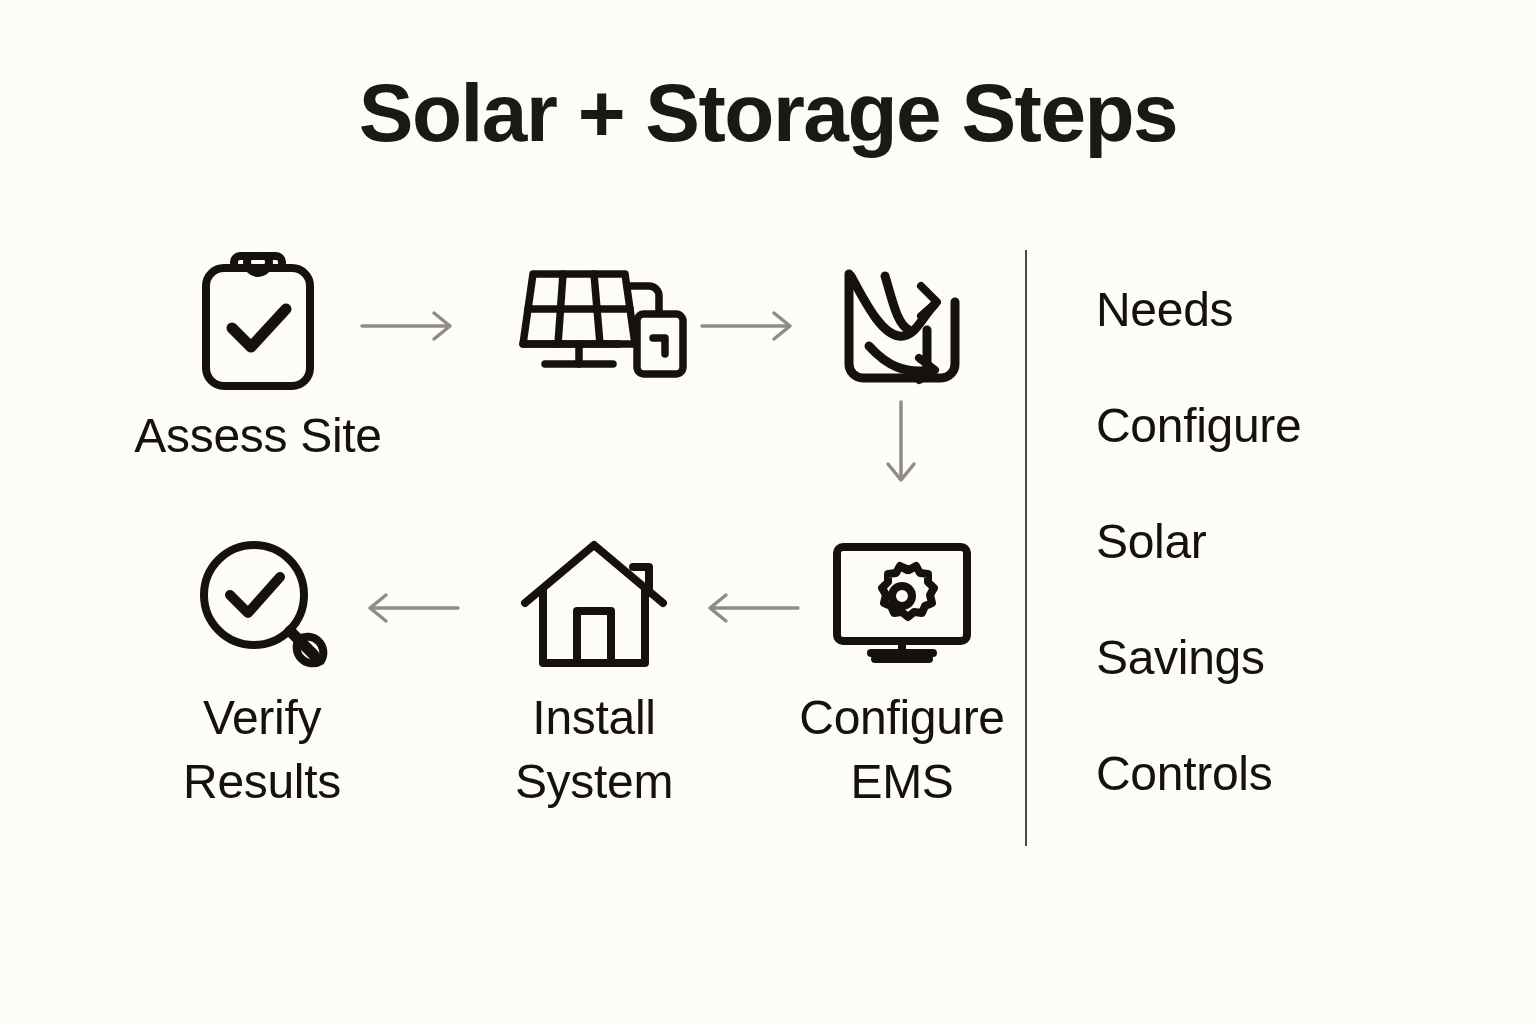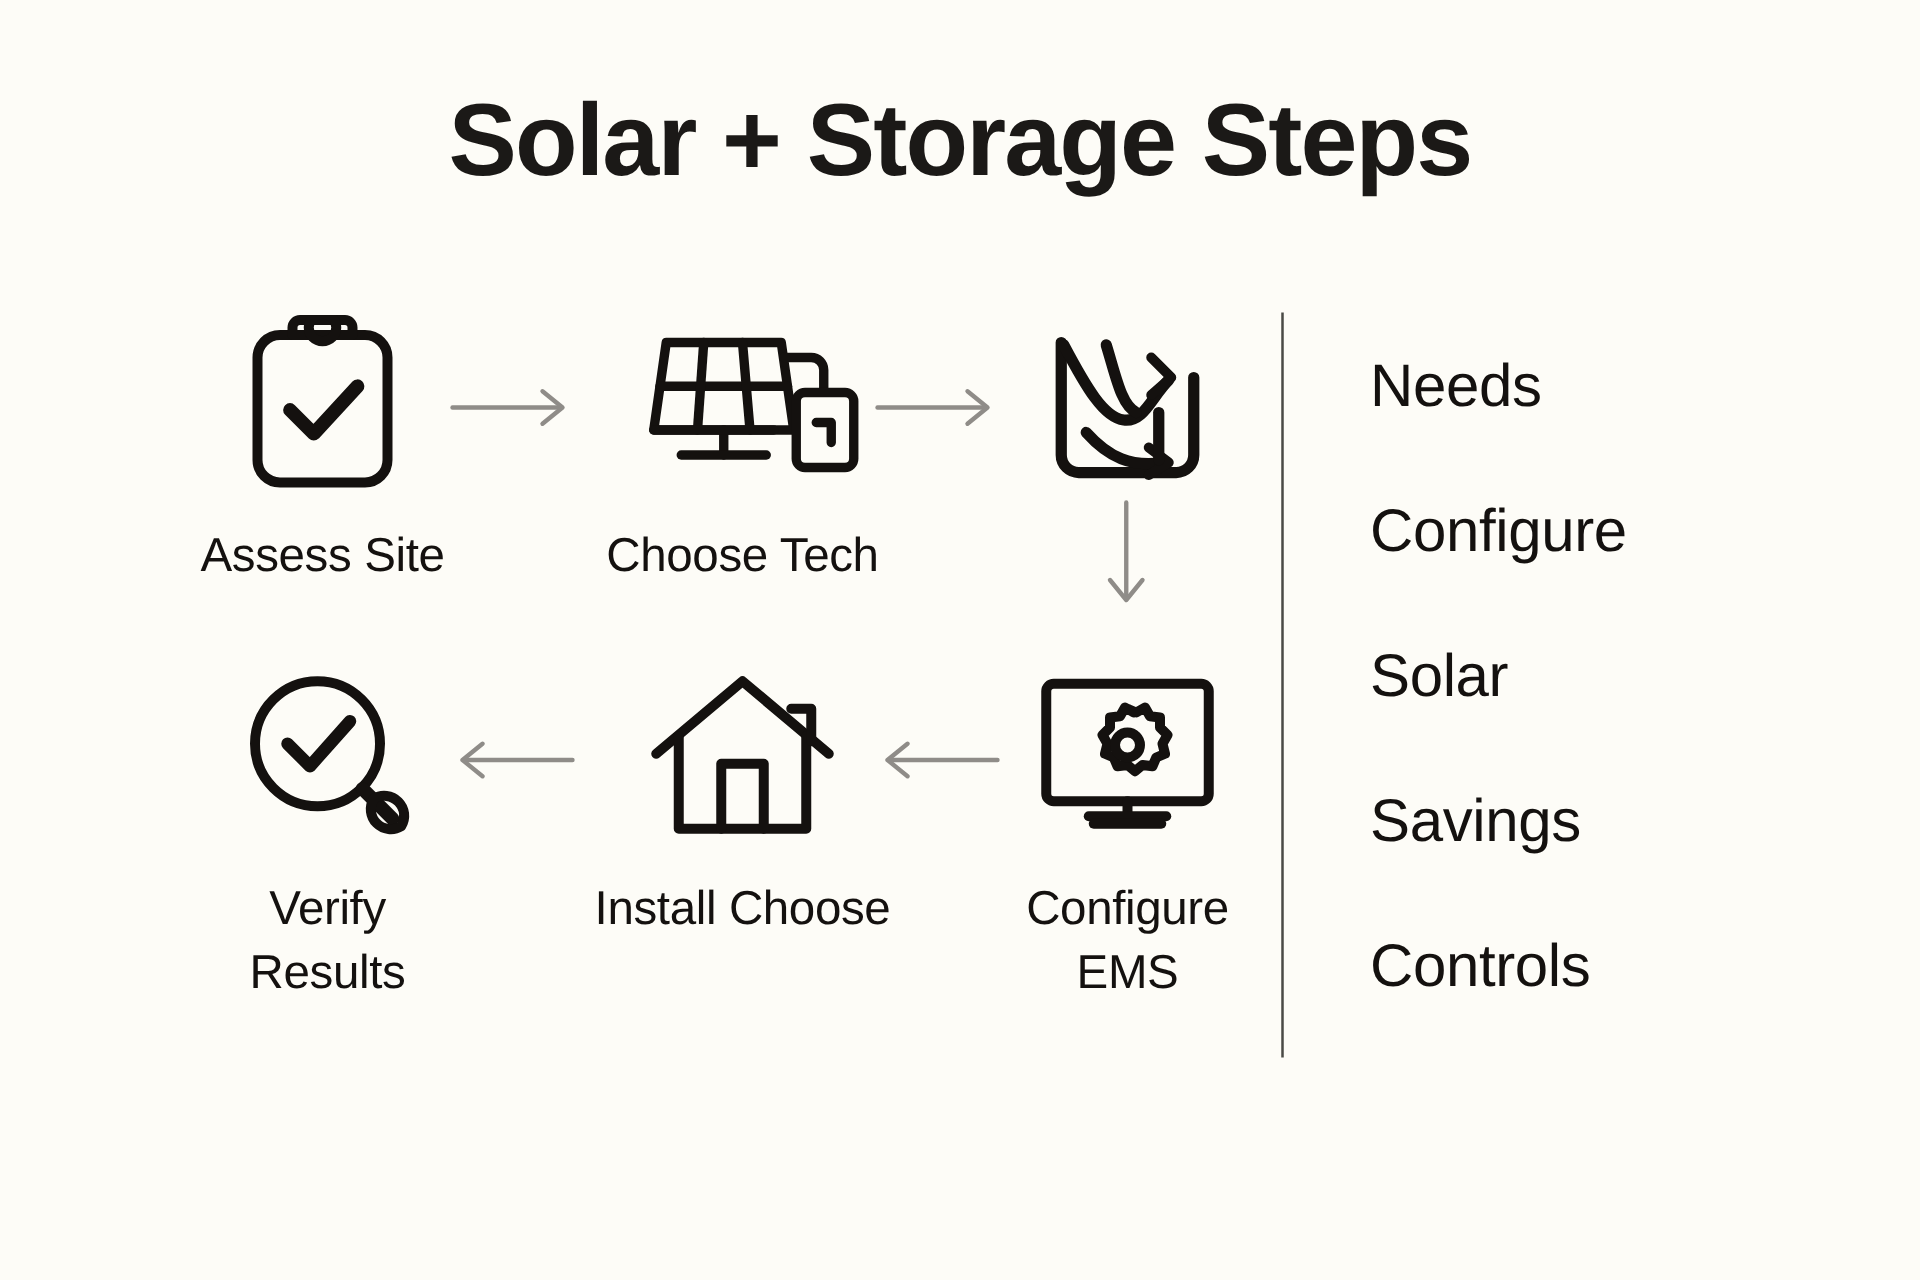--- a/index.html
+++ b/index.html
@@ -64,22 +64,22 @@
     width: 260px;
     text-align: center;
   }
   .step .glyph {
     height: 150px;
     display: flex;
     align-items: center;
     justify-content: center;
   }
   .step .step-label {
-    margin-top: 22px;
-    font-size: 38px;
+    margin-top: 6px;
+    font-size: 48px;
     font-weight: 500;
     line-height: 1.33;
     color: #14110F;
     letter-spacing: -0.3px;
   }
 
   
   #step-assess   { left: 128px; top: 248px; }
   #step-choose   { left: 464px; top: 248px; }
   #step-configure{ left: 772px; top: 248px; }
@@ -152,21 +152,20 @@
         <path d="M80 92 V112"></path>
         <path d="M46 112 H114"></path>
         <path d="M24 92 H120"></path>
 
         <path d="M128 34 H150 a10 10 0 0 1 10 10 V60"></path>
 
         <rect x="138" y="62" width="46" height="60" rx="7"></rect>
         <path d="M154 86 H166 V102"></path>
       </svg>
     </div>
-    <div class="step-label">Choose Tech</div>
   </div>
 
   <div class="arrow" id="arrow-choose-config">
     <svg width="100" height="36" viewBox="0 0 100 36" fill="none" stroke="#8F8C88" stroke-width="3.5" stroke-linecap="round" stroke-linejoin="round">
       <path d="M2 18 H88"></path>
       <path d="M74 5 L90 18 L74 31"></path>
     </svg>
   </div>
 
   <div class="step" id="step-configure">
@@ -218,21 +217,21 @@
 
   <div class="step" id="step-install">
     <div class="glyph">
       <svg width="150" height="136" viewBox="0 0 150 136" fill="none" stroke="#14110F" stroke-width="8" stroke-linecap="round" stroke-linejoin="round">
         <path d="M6 66 L75 8 L144 66"></path>
         <path d="M24 52 V126 H126 V52"></path>
         <path d="M114 30 H130 V56"></path>
         <path d="M58 126 V74 H92 V126"></path>
       </svg>
     </div>
-    <div class="step-label">Install Choose</div>
+    <div class="step-label">Install System</div>
   </div>
 
   <div class="arrow" id="arrow-ems-install">
     <svg width="100" height="36" viewBox="0 0 100 36" fill="none" stroke="#8F8C88" stroke-width="3.5" stroke-linecap="round" stroke-linejoin="round">
       <path d="M98 18 H12"></path>
       <path d="M26 5 L10 18 L26 31"></path>
     </svg>
   </div>
 
   <div class="step" id="step-ems">

